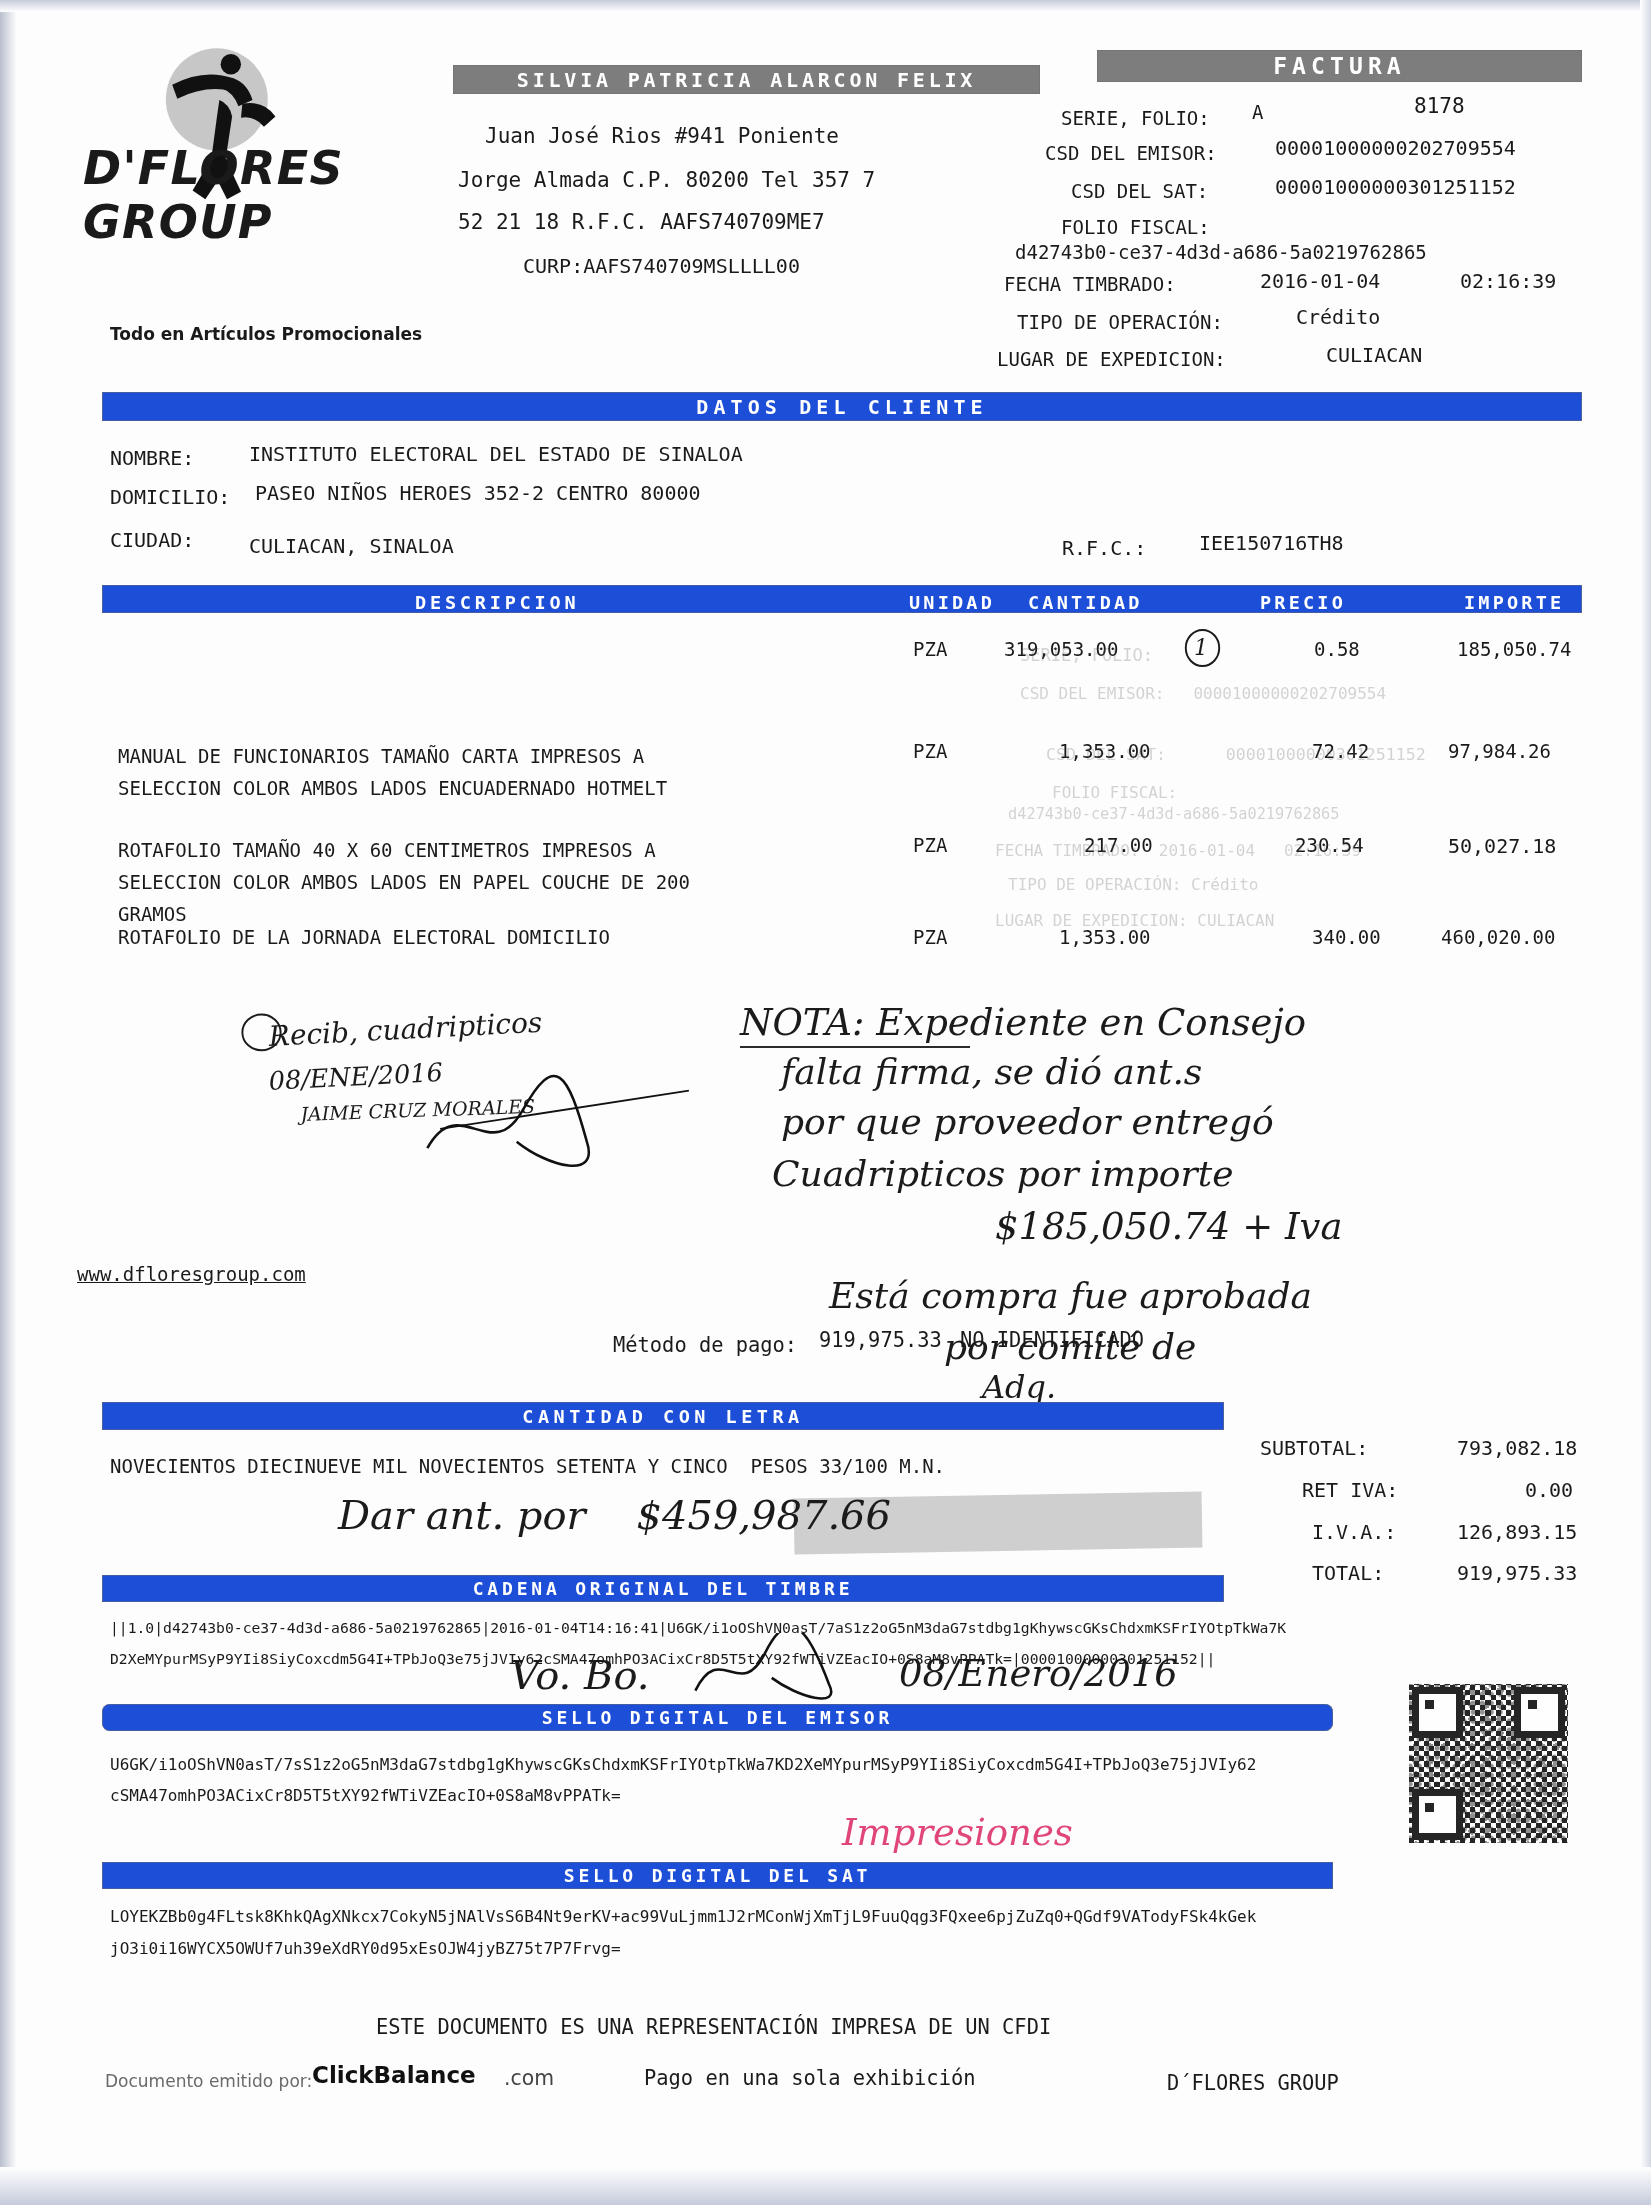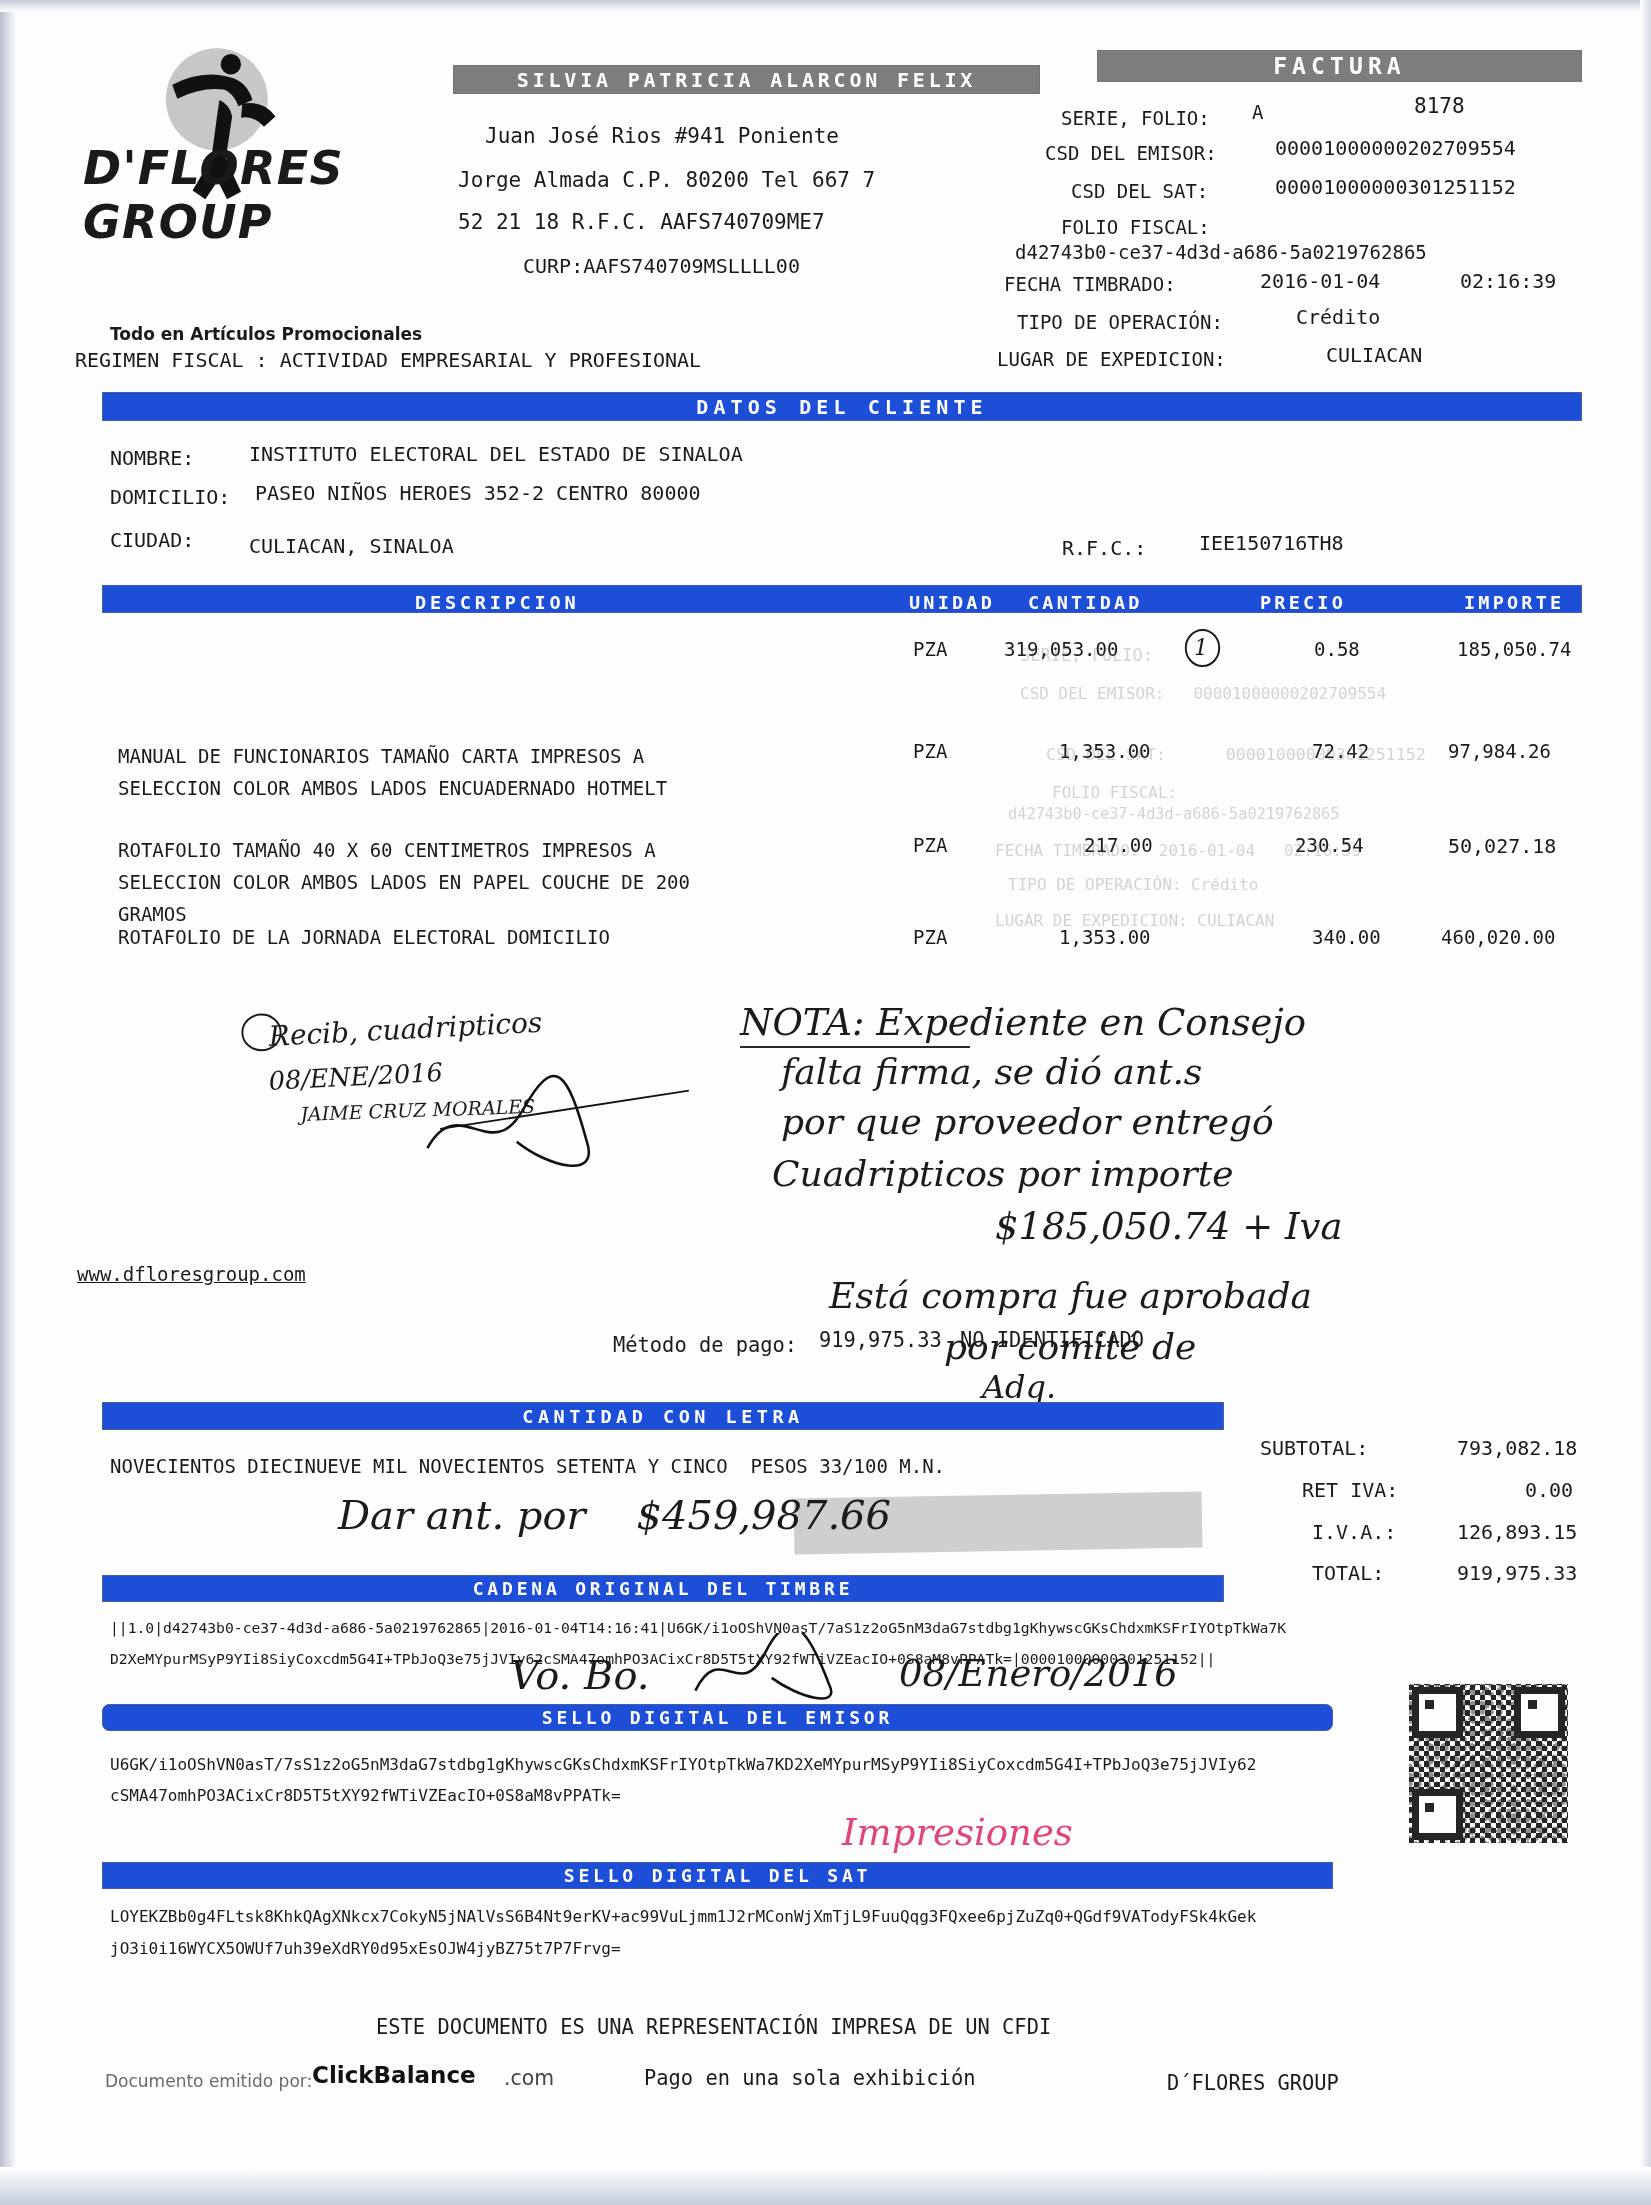--- a/index.html
+++ b/index.html
@@ -103,24 +103,23 @@
         <path d="M250 92 q34 -6 52 20 l-18 16 q-16 -18 -36 -14 z"></path>
       </g>
     </svg>
     <div class="logo-text" style="position:absolute;left:0;top:96px;font-size:46px;">D'FLORES GROUP</div>
   </div>
   <div class="t" style="left:110px;top:324px;font-family:'DejaVu Sans',sans-serif;font-size:17px;font-weight:bold;">Todo en Artículos Promocionales</div>
 
   <div class="bar bar-dark" style="left:453px;top:65px;width:587px;height:29px;font-size:20px;">SILVIA PATRICIA ALARCON FELIX</div>
 
   <div class="t" style="left:485px;top:124px;font-size:21px;">Juan José Rios #941 Poniente</div>
-  <div class="t" style="left:458px;top:168px;font-size:21px;">Jorge Almada C.P. 80200 Tel 667 7</div>
+  <div class="t" style="left:458px;top:168px;font-size:21px;">Jorge Almada C.P. 80200 Tel 357 7</div>
   <div class="t" style="left:458px;top:210px;font-size:21px;">52 21 18 R.F.C. AAFS740709ME7</div>
   <div class="t" style="left:523px;top:254px;font-size:20px;">CURP:AAFS740709MSLLLL00</div>
-  <div class="t" style="left:75px;top:348px;font-size:20px;">REGIMEN FISCAL : ACTIVIDAD EMPRESARIAL Y PROFESIONAL</div>
 
   <div class="bar bar-dark" style="left:1097px;top:50px;width:485px;height:32px;font-size:23px;letter-spacing:5.1px;">FACTURA</div>
 
   <div class="t" style="left:1061px;top:107px;font-size:19px;">SERIE, FOLIO:</div>
   <div class="t" style="left:1252px;top:101px;font-size:19px;">A</div>
   <div class="t" style="left:1414px;top:94px;font-size:21px;">8178</div>
 
   <div class="t" style="left:1045px;top:142px;font-size:19px;">CSD DEL EMISOR:</div>
   <div class="t" style="left:1275px;top:136px;font-size:20px;">00001000000202709554</div>
 

